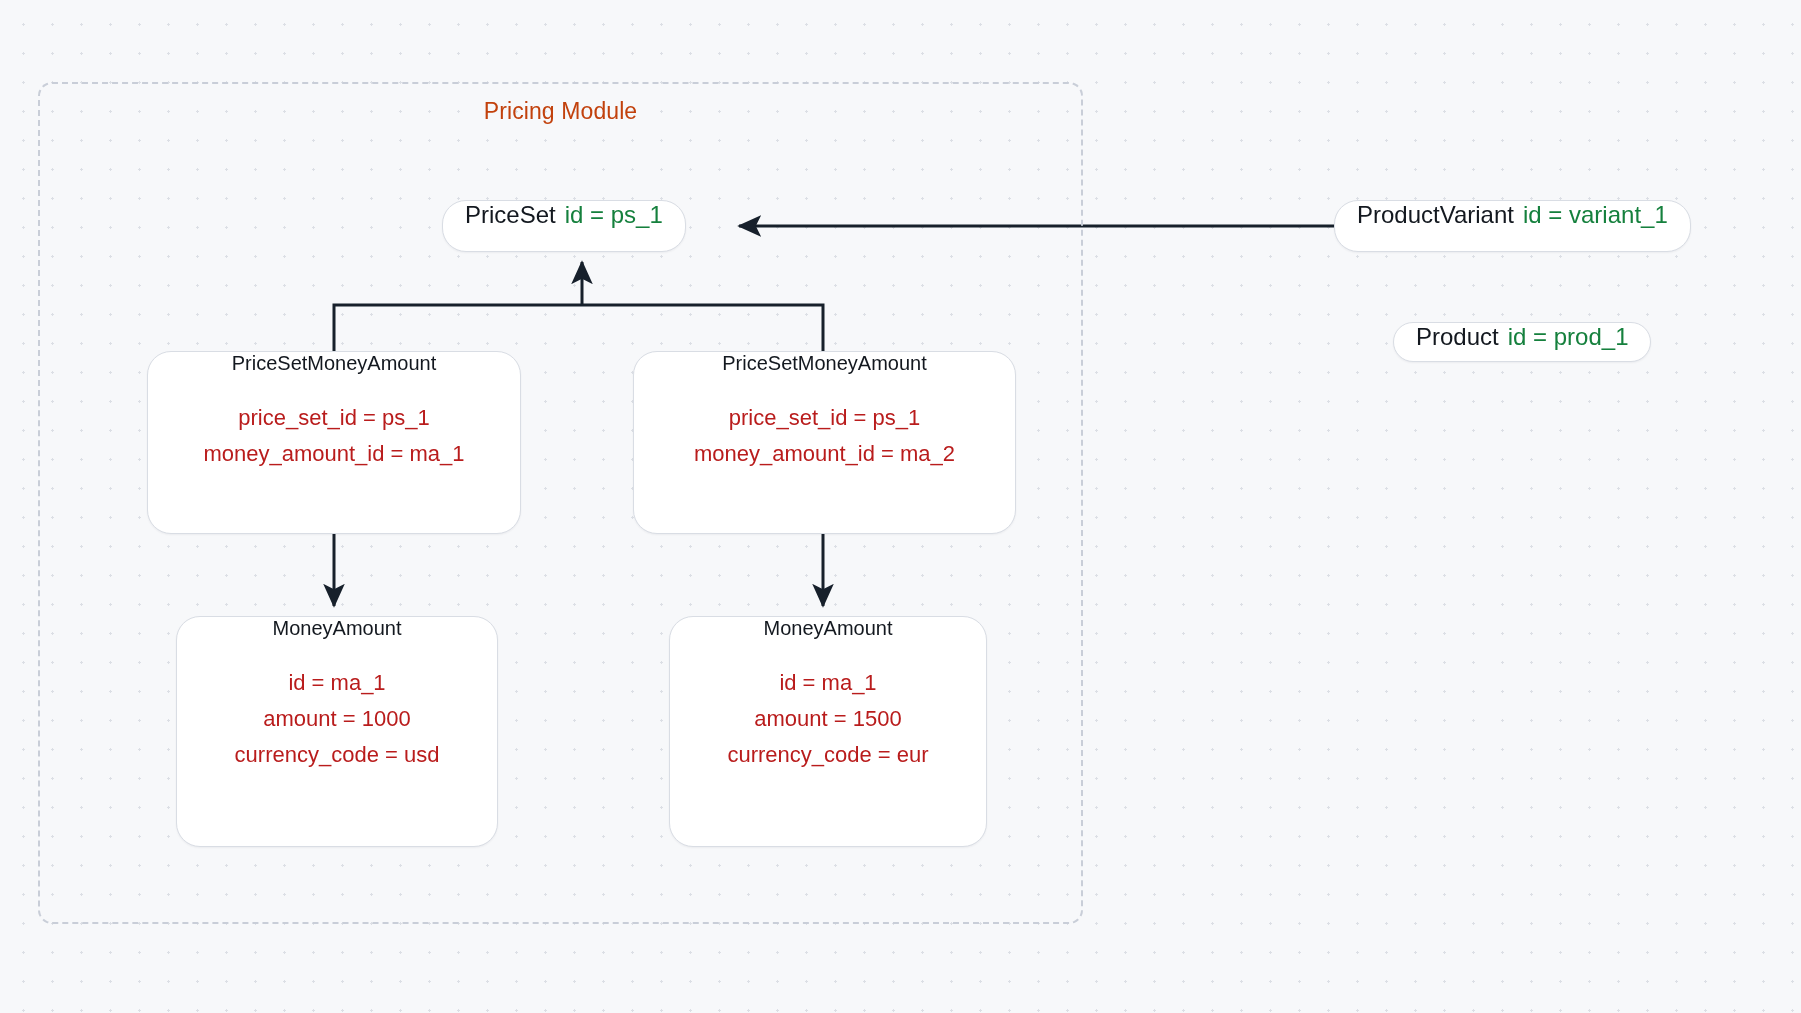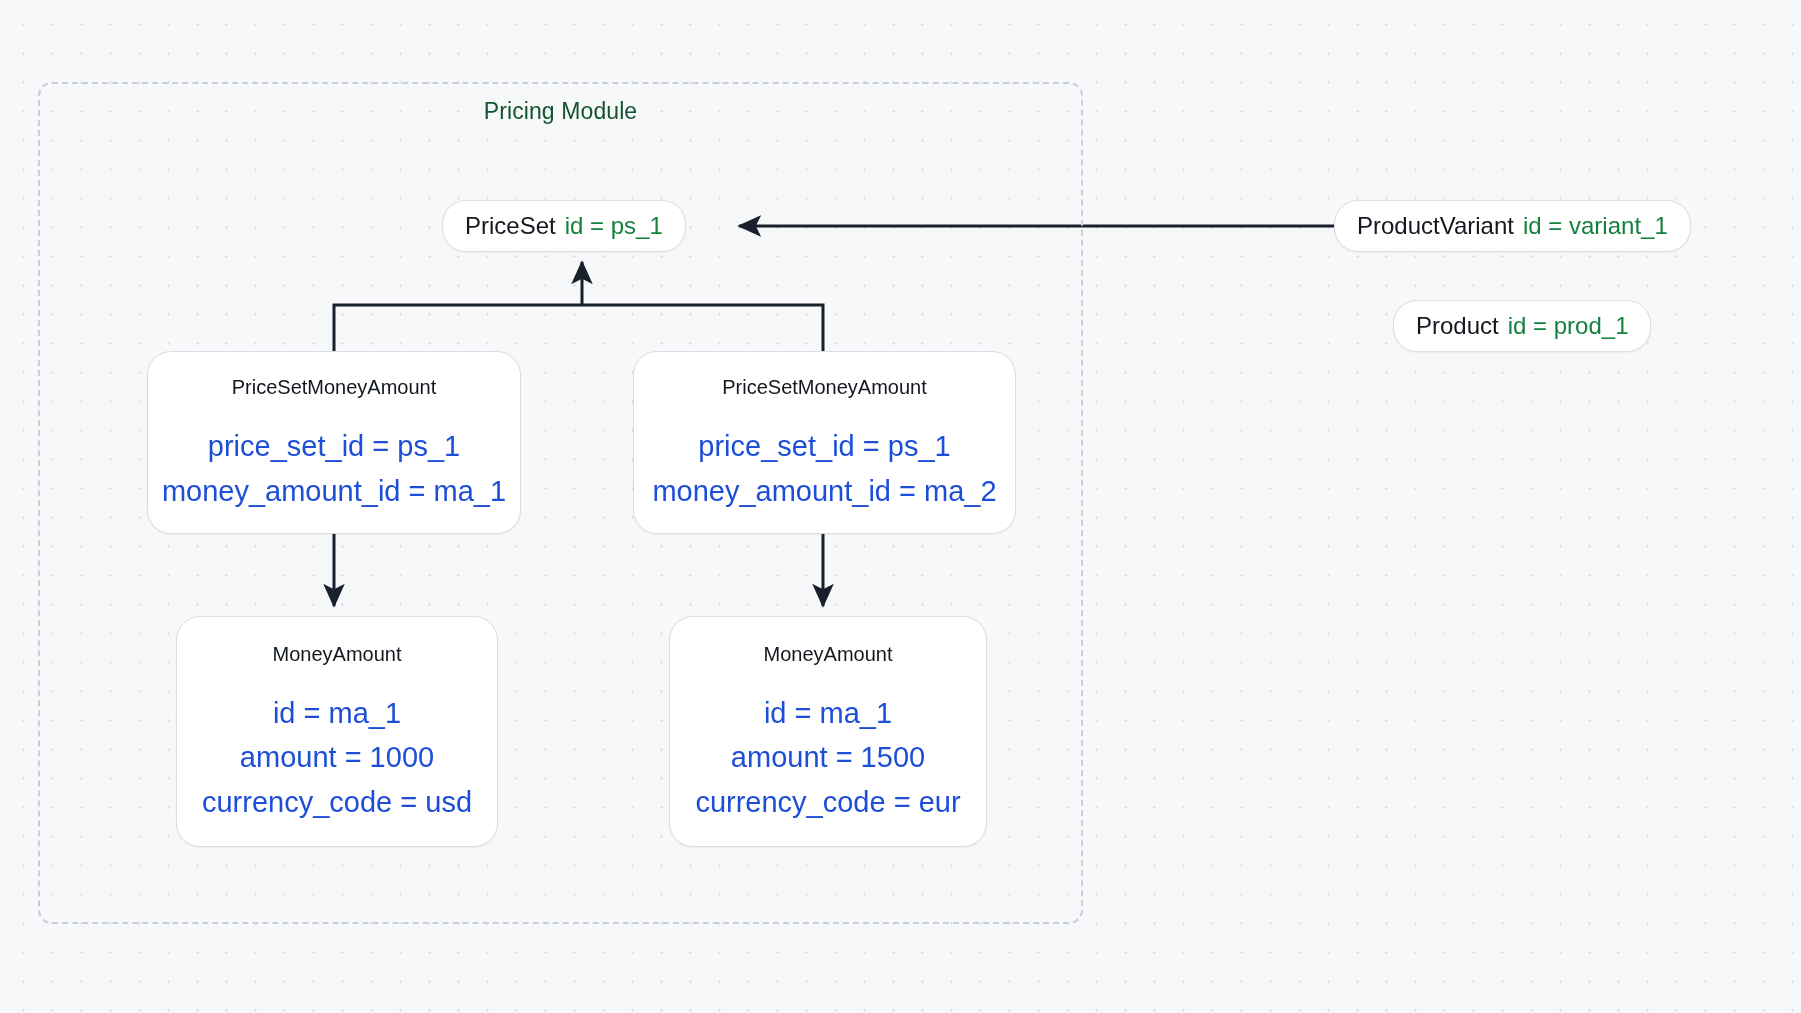--- a/index.html
+++ b/index.html
@@ -32,21 +32,21 @@
     border-radius: 14px;
     box-sizing: border-box;
   }
   .module-title {
     position: absolute;
     top: 14px;
     left: 0;
     right: 0;
     text-align: center;
     font-size: 23px;
-    color: #14532d;
+    color: #c2410c;
     letter-spacing: 0.1px;
     white-space: nowrap;
   }
 
   #pricing-group {
     left: 38px;
     top: 82px;
     width: 1045px;
     height: 842px;
   }
@@ -61,21 +61,21 @@
   .node {
     position: absolute;
     box-sizing: border-box;
     background: #ffffff;
     border: 1px solid #d9dde4;
     border-radius: 24px;
     box-shadow: 0 1px 2px rgba(16, 24, 40, 0.05);
     display: flex;
     flex-direction: column;
     align-items: center;
-    justify-content: center;
+    justify-content: flex-start;
   }
 
   .node-inline {
     padding: 0 22px;
     white-space: nowrap;
   }
   .node-inline .n-name {
     font-size: 24px;
     color: #13181f;
   }
@@ -92,30 +92,30 @@
     white-space: nowrap;
   }
   .node-block .n-attrs {
     margin-top: 30px;
     text-align: center;
     display: flex;
     flex-direction: column;
     gap: 9px;
   }
   .node-block .n-attr {
-    font-size: 29px;
-    color: #1d4ed8;
+    font-size: 22px;
+    color: #b91c1c;
     white-space: nowrap;
     line-height: 1.22;
   }
 
   
   #node-priceset      { left: 442px;  top: 200px;  height: 52px; }
   #node-productvariant{ left: 1334px; top: 200px;  height: 52px; }
-  #node-product       { left: 1393px; top: 300px;  height: 52px; }
+  #node-product       { left: 1393px; top: 322px;  height: 40px; }
 
   #node-psma-1 { left: 147px; top: 351px; width: 374px; height: 183px; }
   #node-psma-2 { left: 633px; top: 351px; width: 383px; height: 183px; }
 
   #node-ma-1 { left: 176px; top: 616px; width: 322px; height: 231px; }
   #node-ma-2 { left: 669px; top: 616px; width: 318px; height: 231px; }
 
   
   .edges {
     position: absolute;

